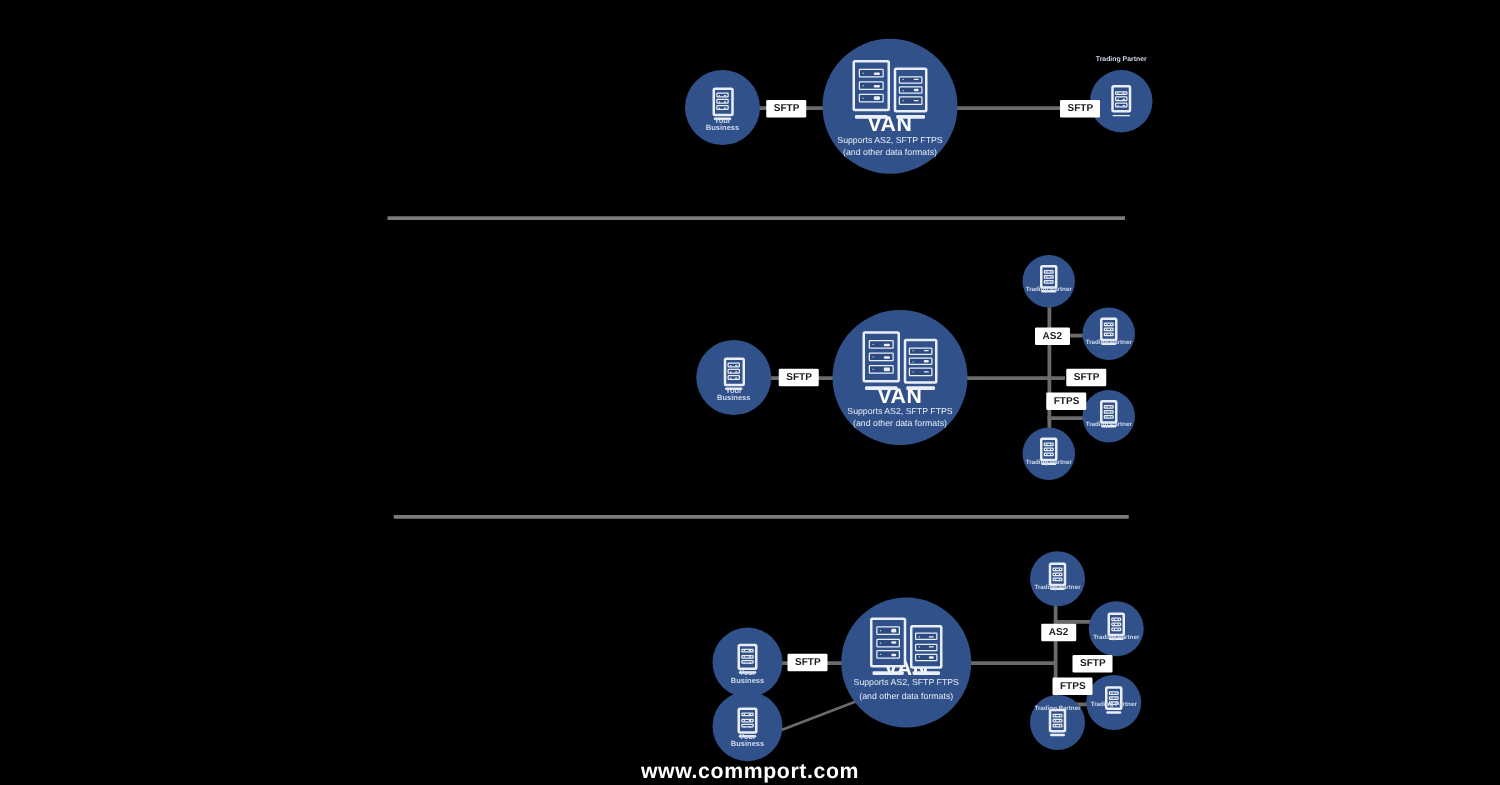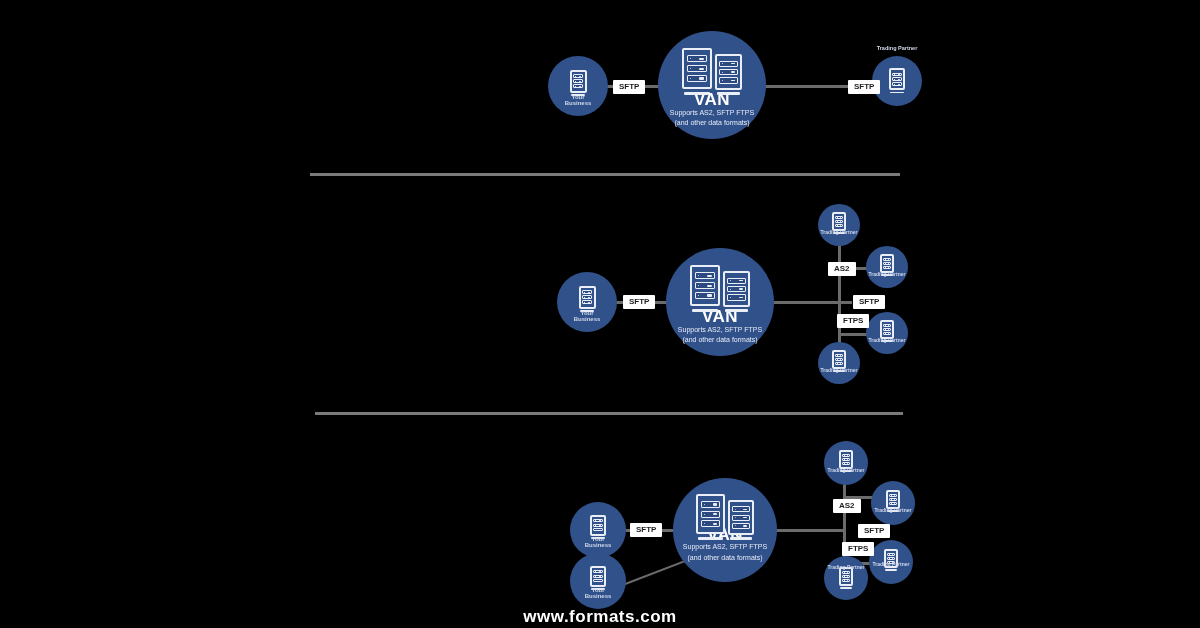--- a/index.html
+++ b/index.html
@@ -526,14 +526,14 @@
       </span>
       <span class="nlabel" style="top:9px;font-size:5px;">Trading Partner</span>
     </div>
 
     <div class="chip" style="left:630px;top:523px;font-size:8px;">SFTP</div>
     <div class="chip" style="left:833px;top:499px;font-size:8px;">AS2</div>
     <div class="chip" style="left:858px;top:524px;font-size:8px;">SFTP</div>
     <div class="chip" style="left:842px;top:542px;font-size:8px;">FTPS</div>
   </div>
 
-  <div class="footer" style="top:607px;font-size:17px;">www.formats.com</div>
+  <div class="footer" style="top:607px;font-size:17px;">www.commport.com</div>
 </div>
 
 </body></html>

